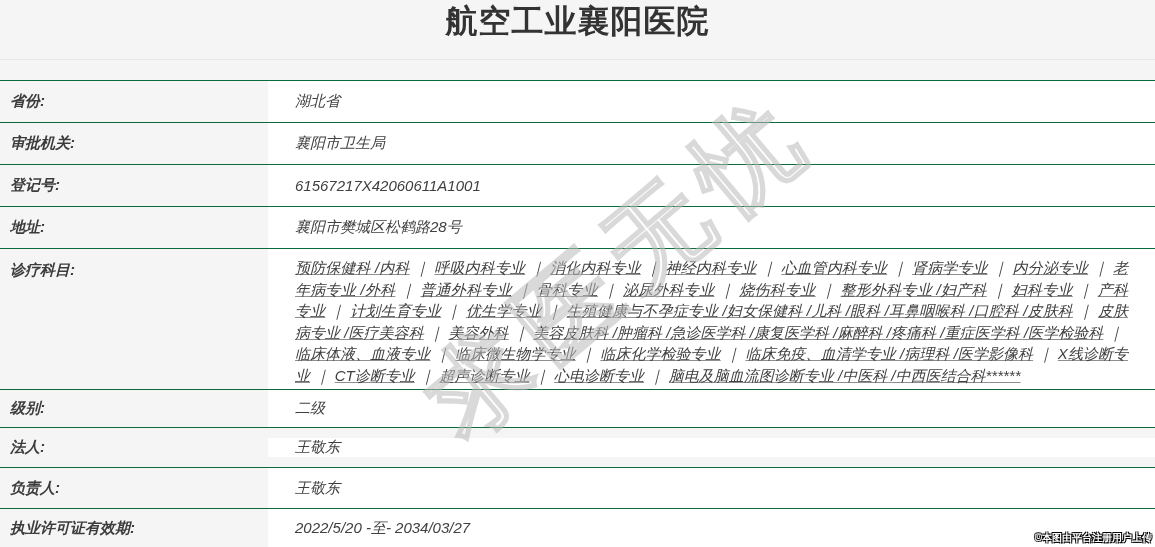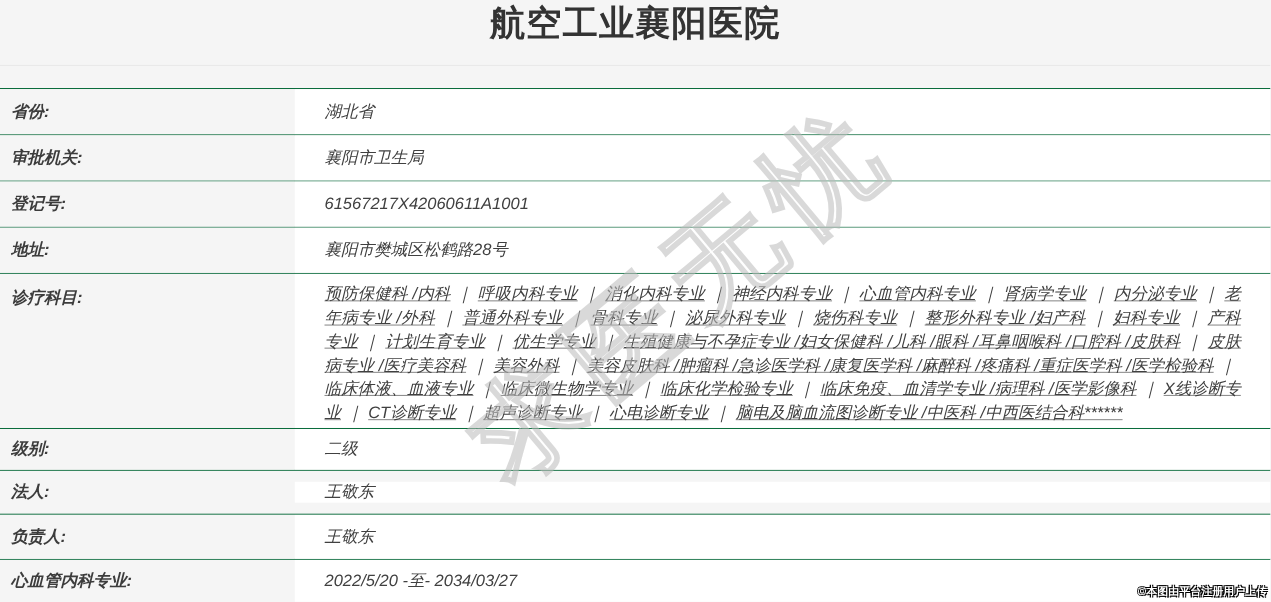--- a/index.html
+++ b/index.html
@@ -90,21 +90,21 @@
       <div class="cell-label">法人:</div>
       <div class="cell-value">王敬东</div>
     </div>
 
     <div class="row h41">
       <div class="cell-label">负责人:</div>
       <div class="cell-value">王敬东</div>
     </div>
 
     <div class="row h39">
-      <div class="cell-label">心血管内科专业:</div>
+      <div class="cell-label">执业许可证有效期:</div>
       <div class="cell-value">2022/5/20 -至- 2034/03/27</div>
     </div>
 
   </div>
 
   <div class="copyright">©本图由平台注册用户上传</div>
 
 </div>
 
 </body></html>

